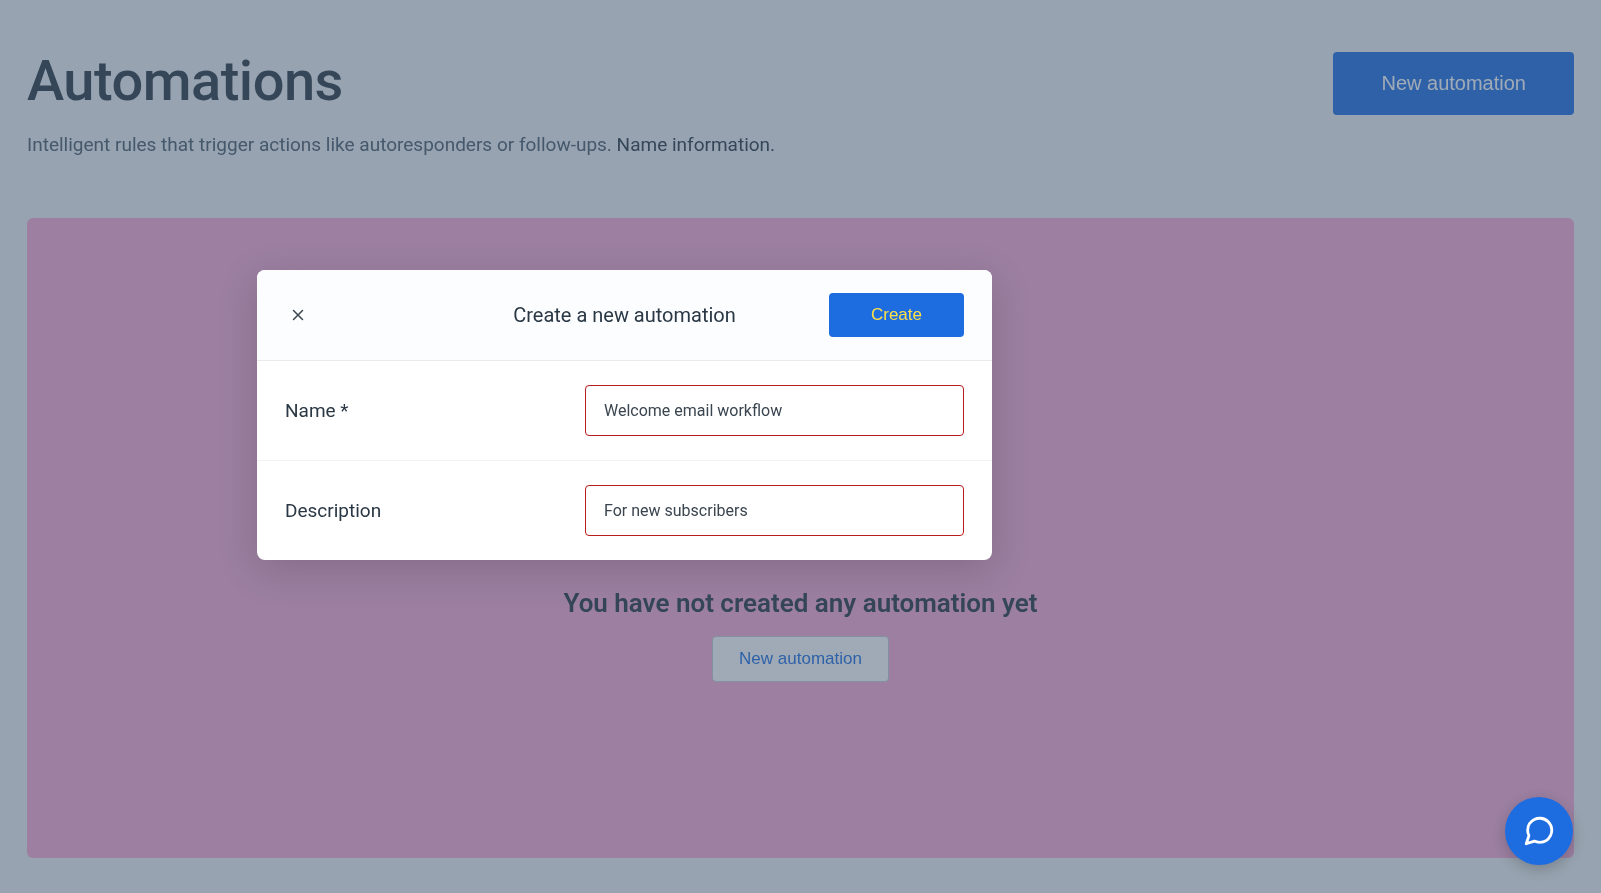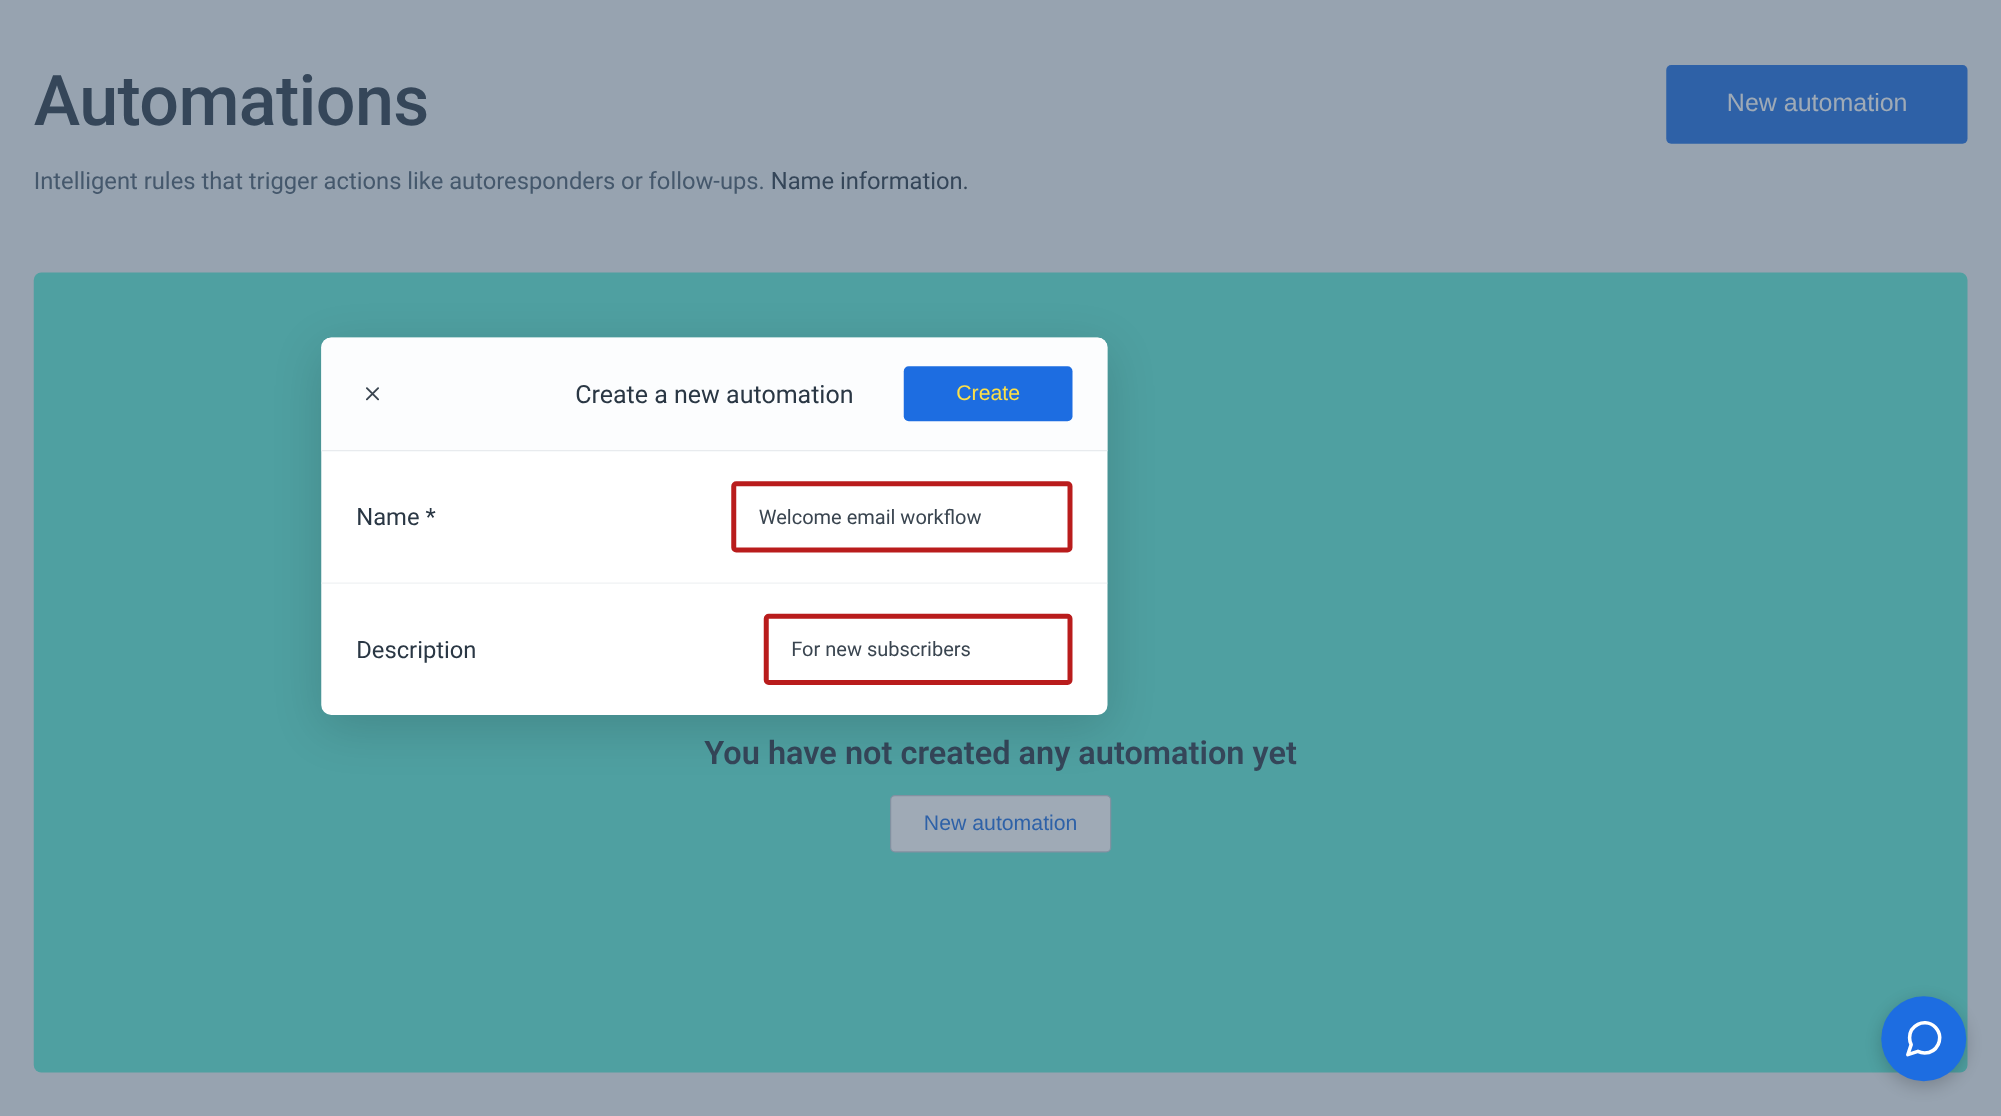--- a/index.html
+++ b/index.html
@@ -61,21 +61,21 @@
       font-size: 19px;
       color: #4a5a6a;
     }
     
     .page-subtitle .more-info-link {
       color: #2a3744;
       text-decoration: none;
     }
     
     .content-card {
-      background: #5eead4;
+      background: #f9a8d4;
       border-radius: 6px;
       margin-top: 62px;
       min-height: 640px;
       padding-top: 370px;
       text-align: center;
     }
     
     .empty-title {
       font-size: 26px;
       font-weight: 600;
@@ -97,21 +97,21 @@
       font-size: 17px;
       border-radius: 4px;
       cursor: pointer;
     }
     
     
     .modal {
       position: absolute;
       left: 257px;
       top: 270px;
-      width: 629px;
+      width: 735px;
       background: #ffffff;
       border-radius: 8px;
       z-index: 10;
       box-shadow: 0 10px 40px rgba(0,0,0,0.15);
       overflow: hidden;
     }
     
     .modal-header {
       display: flex;
       align-items: center;
@@ -159,32 +159,31 @@
     .modal-row {
       display: flex;
       align-items: center;
       padding: 24px 28px;
       border-bottom: 1px solid #f0f2f4;
       justify-content: space-between;
     }
     
     .modal-row:last-child {
       border-bottom: none;
-      gap: 36px;
     }
     
     .modal-label {
       width: 300px;
       font-size: 19px;
       color: #2a3744;
     }
     
     .modal-input {
       flex: 1;
-      border: 4px solid #b91c1c;
+      border: 1px solid #b91c1c;
       border-radius: 4px;
       padding: 15px 18px;
       font-size: 16px;
       color: #3a4550;
       font-family: inherit;
     }
     
     
     .help-fab {
       position: absolute;

